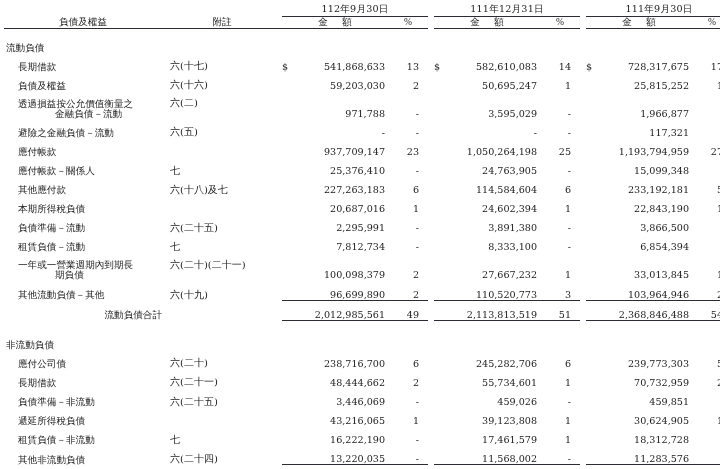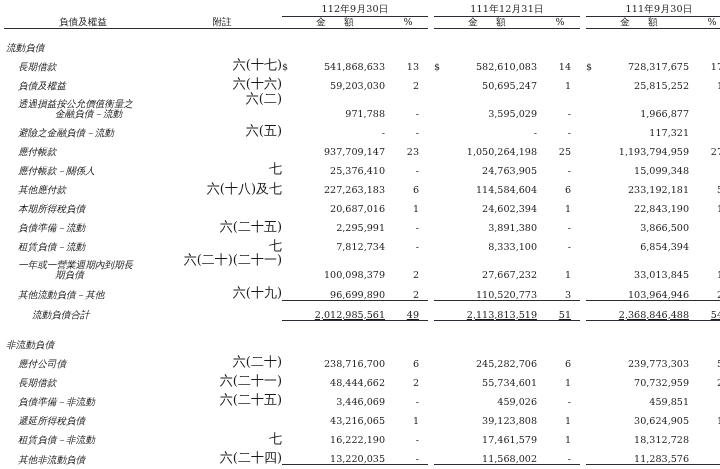--- a/index.html
+++ b/index.html
@@ -55,20 +55,21 @@
     white-space: nowrap;
   }
   .hdr-spacer { height: 12px; }
 
   .hdr-sub {
     text-align: center;
     font-size: 9.6px;
     padding-bottom: 1px;
     border-bottom: 1.2px solid #2b2b33;
     white-space: nowrap;
+    font-family: Liberation Serif, serif;
   }
   .hdr-money-inner {
     display: block;
     width: 100%;
     text-align: center;
   }
   .hdr-left {
     text-align: center;
     font-size: 9.6px;
     padding-bottom: 1px;
@@ -80,34 +81,33 @@
   
   tr.row td { height: 19.1px; }
   tr.row.tall td { height: 28px; }
   tr.row.blank td { height: 10px; }
 
   .lbl {
     text-align: left;
     white-space: nowrap;
     font-size: 9.6px;
     padding-left: 2px;
-    font-style: italic;
   }
   .lbl.ind0 { padding-left: 2px; }
   .lbl.ind1 { padding-left: 14px; }
-  .lbl.ind2 { padding-left: 28px; }
+  .lbl.ind2 { padding-left: 28px; text-align: right; }
   .lbl .l2 {
     display: block;
     padding-left: 0;
     margin-left: 37px;
   }
   .note {
-    text-align: right;
-    white-space: nowrap;
-    font-size: 13px;
+    text-align: left;
+    white-space: nowrap;
+    font-size: 10px;
     padding-left: 8px;
   }
   .note .n2 { display: block; visibility: hidden; }
 
   .cur {
     text-align: left;
     font-size: 9.6px;
     white-space: nowrap;
   }
   .amt {
@@ -120,21 +120,21 @@
   .pct {
     text-align: right;
     font-size: 9.6px;
     white-space: nowrap;
     padding-right: 9px;
   }
   .dash { letter-spacing: 0; }
 
   
   .rule-top   { border-top: 1.1px solid #2b2b33; }
-  .rule-bot   { border-bottom: 1.1px solid #2b2b33; text-decoration: underline; }
+  .rule-bot   { border-bottom: 1.1px solid #2b2b33; }
 
   td.sub-amt, td.sub-pct { position: relative; }
 </style>
 </head>
 <body>
 
 <div class="sheet">
 
   <table class="fs">
     <colgroup>

